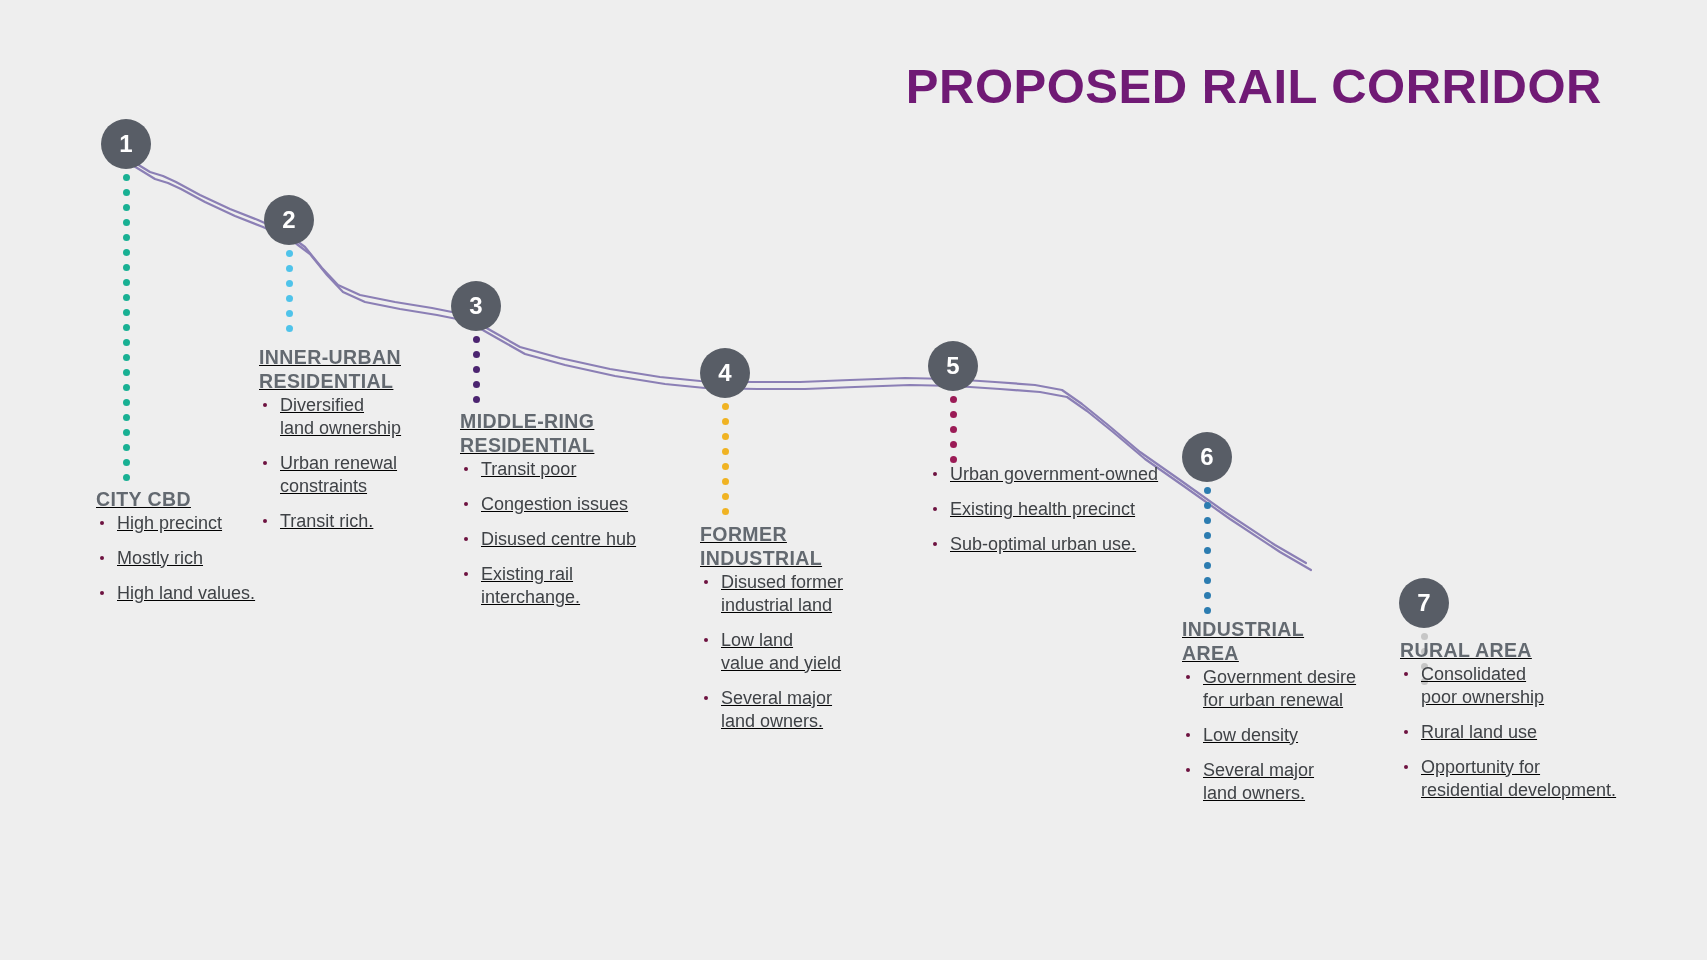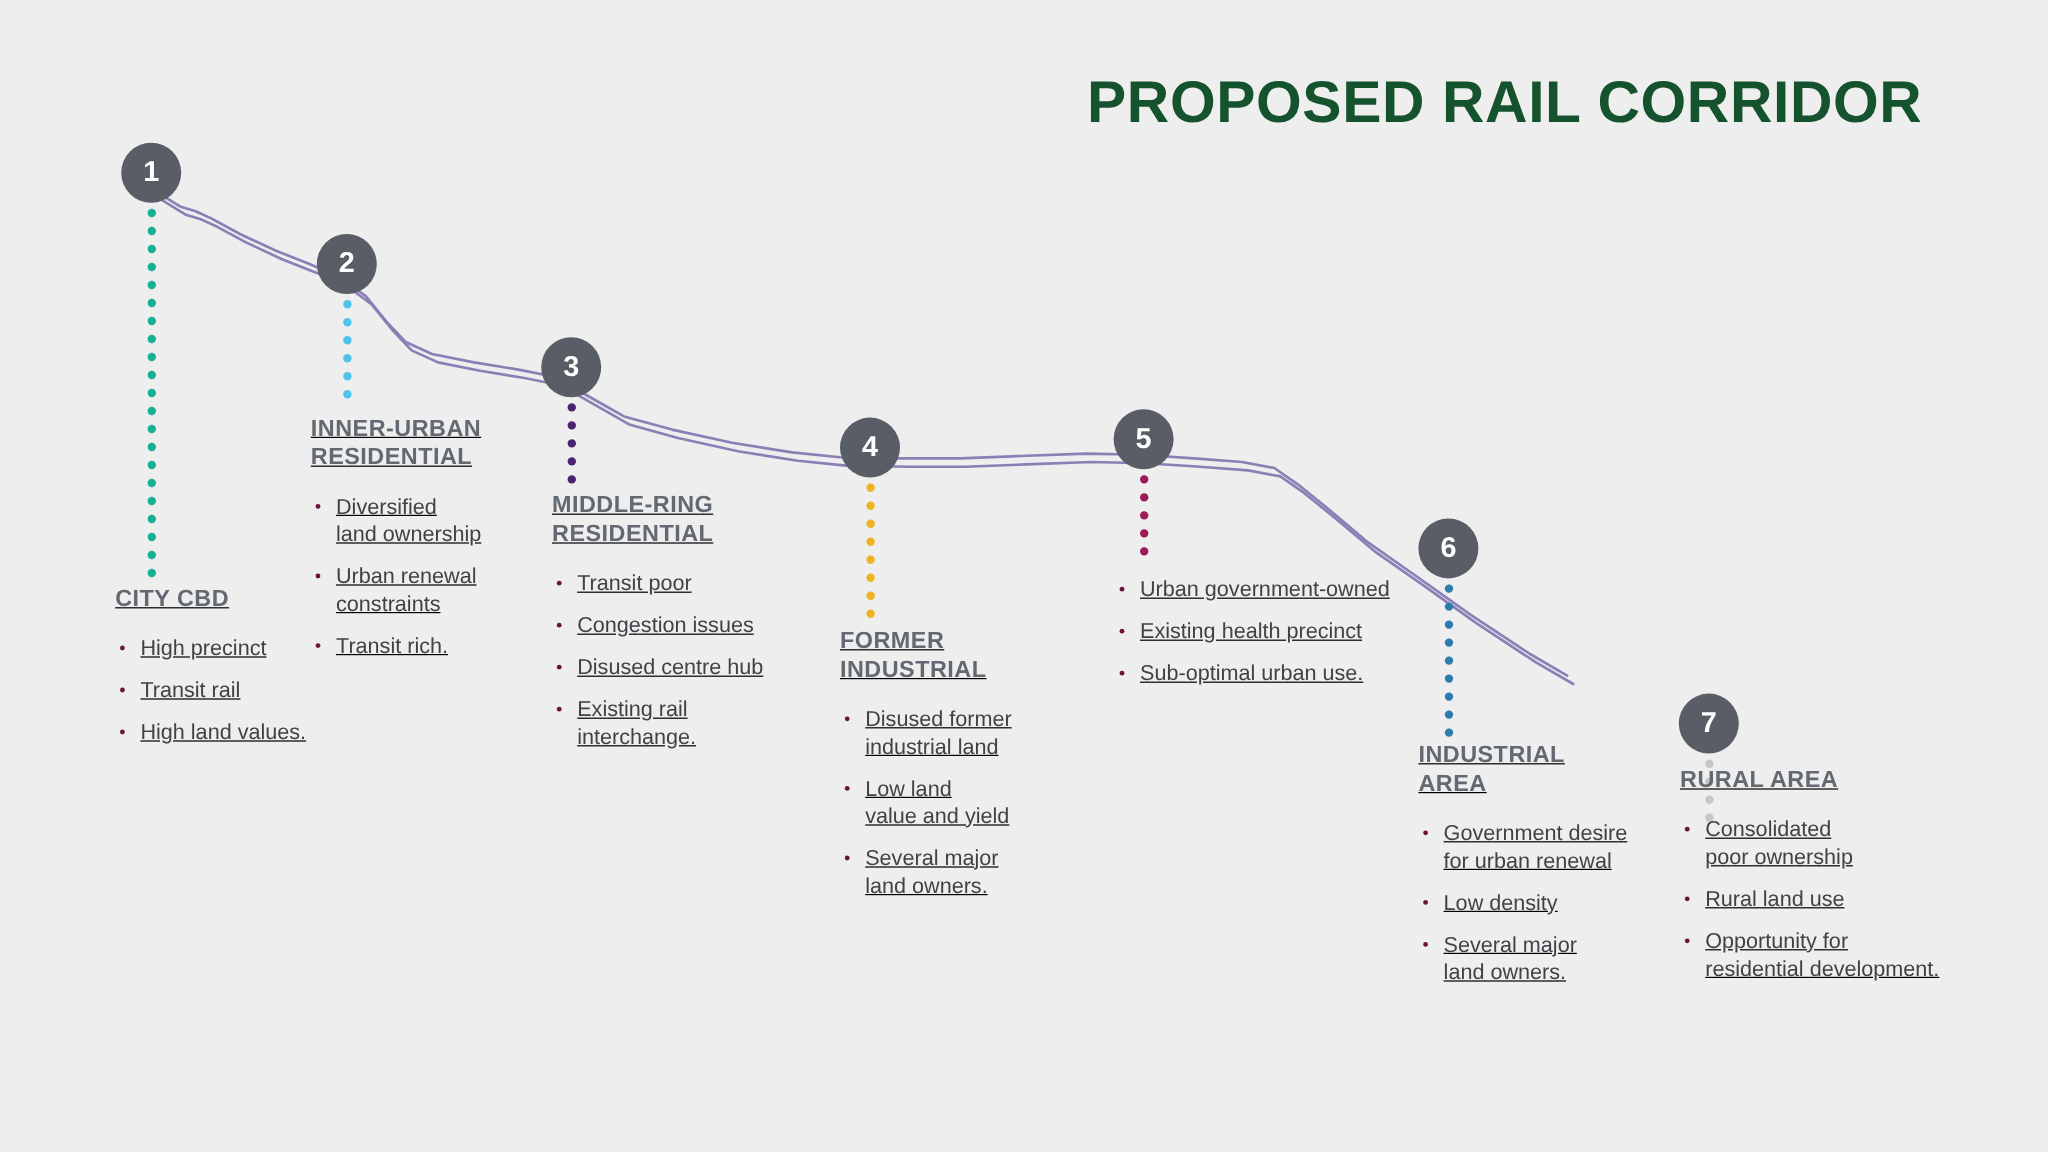--- a/index.html
+++ b/index.html
@@ -18,21 +18,21 @@
   }
 
   
   #title {
     position: absolute;
     right: 105px;
     top: 58px;
     font-size: 49px;
     font-weight: bold;
     letter-spacing: 0.5px;
-    color: #14532d;
+    color: #701a75;
     white-space: nowrap;
     text-align: right;
   }
 
   
   #rail-svg {
     position: absolute;
     left: 0; top: 0;
     width: 1707px;
     height: 960px;
@@ -81,21 +81,20 @@
   .col-head {
     font-size: 19.5px;
     font-weight: bold;
     color: #636970;
     letter-spacing: 0.4px;
     line-height: 1.22;
     text-transform: uppercase;
     white-space: pre-line;
   }
   .col-list {
-    margin-top: 17px;
     list-style: none;
   }
   .col-list li {
     position: relative;
     padding-left: 21px;
     margin-bottom: 12px;
     font-size: 18px;
     line-height: 1.28;
     color: #3f4246;
     white-space: pre-line;
@@ -174,21 +173,21 @@
       <i style="background: rgb(24, 176, 147);"></i>
       <i style="background: rgb(24, 176, 147);"></i>
       <i style="background: rgb(24, 176, 147);"></i>
       <i style="background: rgb(24, 176, 147);"></i>
       <i style="background: rgb(24, 176, 147);"></i>
     </div>
   <div class="col" style="left:96px; top:488px; width:175px;">
     <div class="col-head">CITY CBD</div>
     <ul class="col-list">
         <li>High precinct</li>
-        <li>Transit rail</li>
+        <li>Mostly rich</li>
         <li>High land values.</li>
       </ul>
   </div>
 
   <div class="node" style="left:289px; top:220px;">
     <span>2</span>
   </div>
   <div class="dotline" style="left:289px; top:250px; height:96px;">
       <i style="background: rgb(79, 195, 234);"></i>
       <i style="background: rgb(79, 195, 234);"></i>

